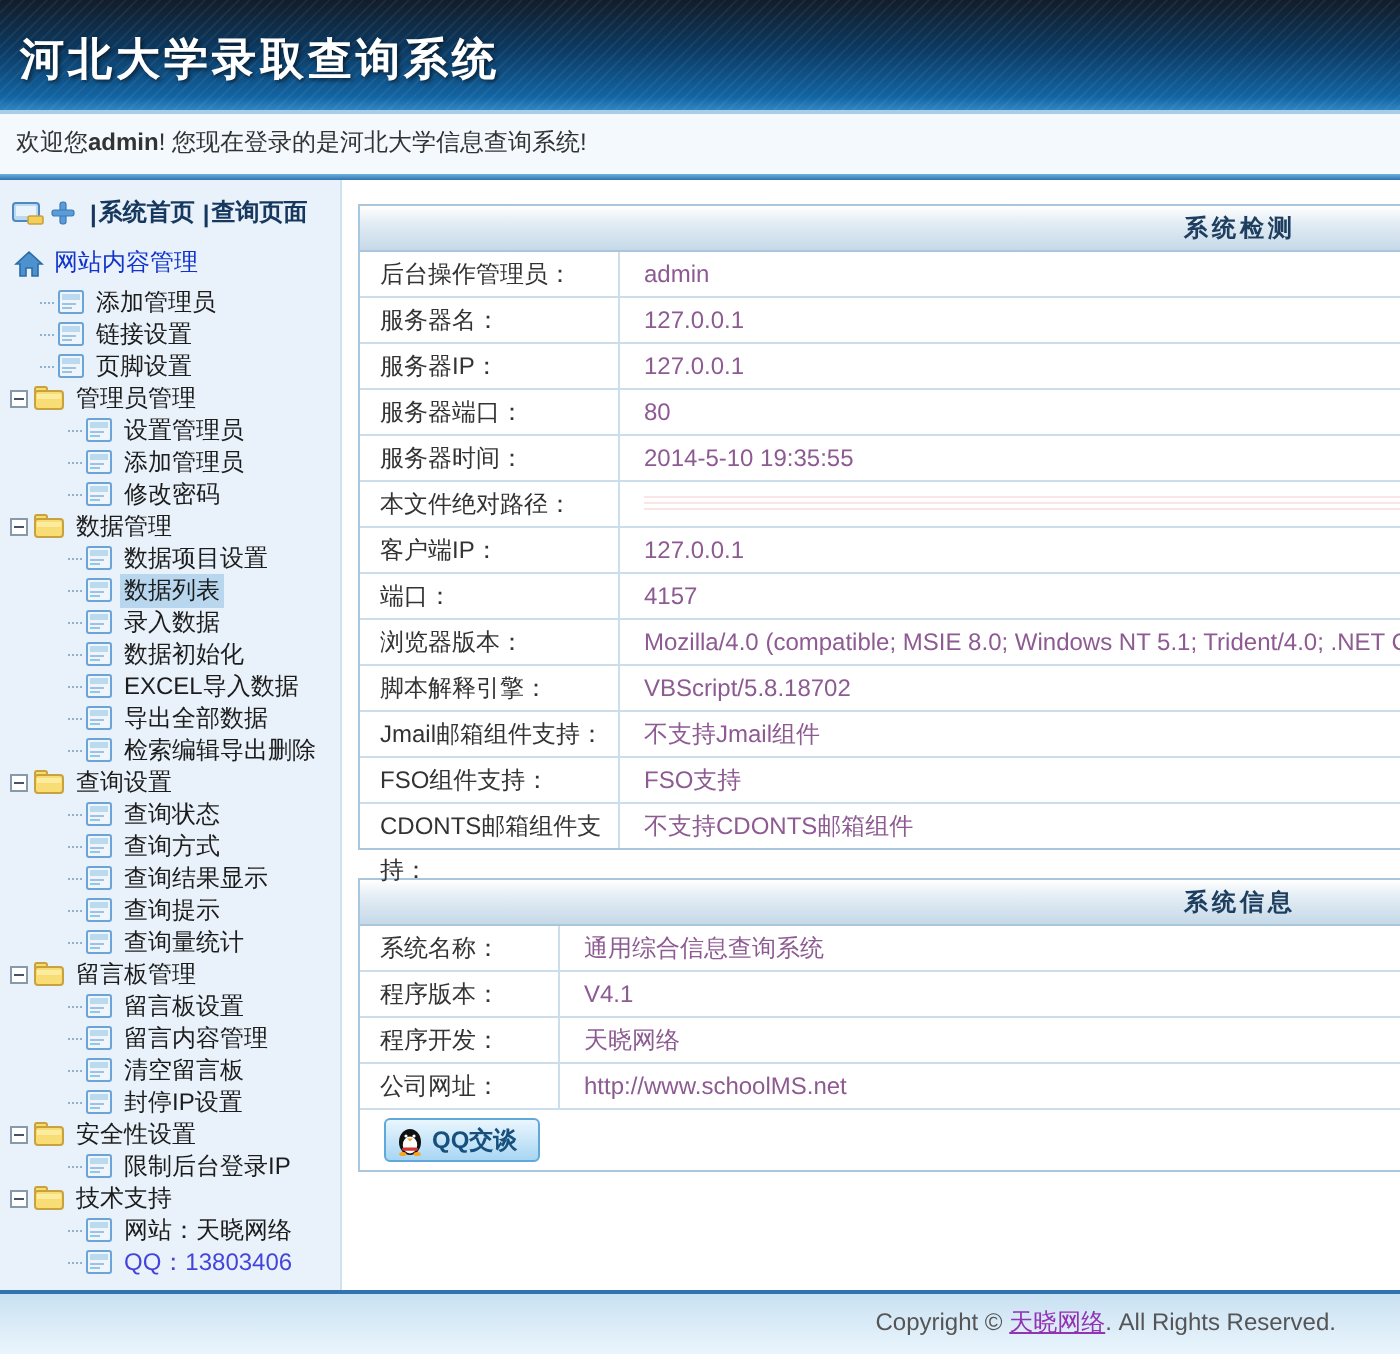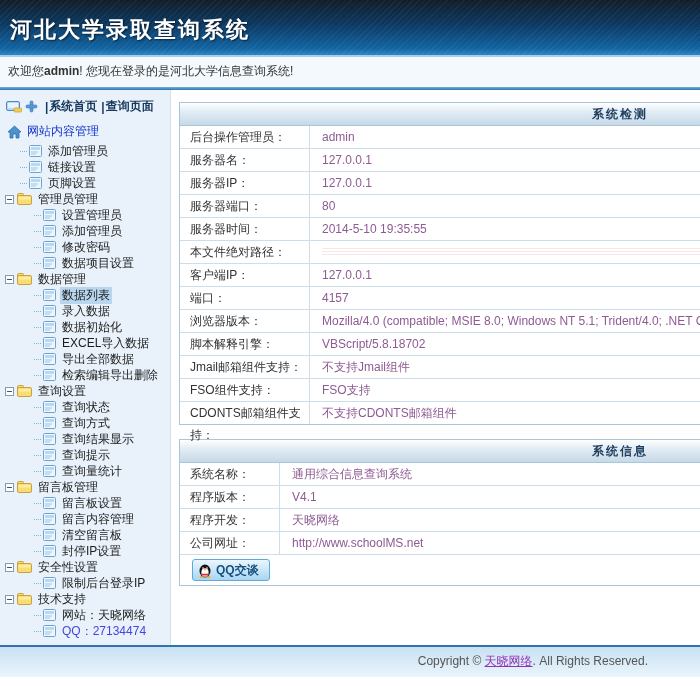--- a/index.html
+++ b/index.html
@@ -63,21 +63,21 @@
     background:repeating-linear-gradient(180deg, rgba(240,150,150,0.25) 0 1px, rgba(255,255,255,0) 1px 3px);}
   .qqbtn{
     display:inline-flex;align-items:center;gap:4px;height:20px;padding:0 10px 0 5px;margin-top:4px;
     border:1px solid #61a8da;border-radius:3px;line-height:20px;
     background:linear-gradient(180deg,#eaf6fe,#a9d6f3);color:#17507d;font-weight:bold;cursor:pointer;font-size:12px;justify-content:center;
   }
   
   .footer{
     height:32px;box-sizing:border-box;border-top:2px solid #2f74ae;
     background:linear-gradient(180deg,#c9e1f2,#eaf5fc);
-    font-size:12px;color:#555;text-align:right;line-height:29px;padding-right:52px;
+    font-size:12px;color:#555;text-align:right;line-height:29px;padding-right:32px;
   }
   .footer a{color:#9232b4;text-decoration:underline;cursor:pointer;}
 </style>
 </head>
 <body>
 
 <div class="header">
   <div class="title">河北大学录取查询系统</div>
 </div>
 
@@ -199,32 +199,20 @@
           <span class="ticon">
             <svg width="13" height="12" viewBox="0 0 13 12">
               <rect x="0.5" y="0.5" width="12" height="11" rx="1" fill="#eef6fc" stroke="#6aa4d8"></rect>
               <rect x="2" y="2" width="9" height="3" fill="#bcd9f0"></rect>
               <rect x="2" y="6.5" width="7" height="1" fill="#9cc3e4"></rect>
               <rect x="2" y="8.5" width="5" height="1" fill="#9cc3e4"></rect>
             </svg>
           </span>
           <span class="tlabel">修改密码</span>
         </div>
-        <div class="trow subleaf">
-          <span class="guide"></span>
-          <span class="ticon">
-            <svg width="13" height="12" viewBox="0 0 13 12">
-              <rect x="0.5" y="0.5" width="12" height="11" rx="1" fill="#eef6fc" stroke="#6aa4d8"></rect>
-              <rect x="2" y="2" width="9" height="3" fill="#bcd9f0"></rect>
-              <rect x="2" y="6.5" width="7" height="1" fill="#9cc3e4"></rect>
-              <rect x="2" y="8.5" width="5" height="1" fill="#9cc3e4"></rect>
-            </svg>
-          </span>
-          <span class="tlabel">数据项目设置</span>
-        </div>
         <div class="trow folder">
           <span class="ticon minusi">
             <svg width="9" height="9" viewBox="0 0 9 9">
               <rect x="0.5" y="0.5" width="8" height="8" fill="#ffffff" stroke="#8899aa"></rect>
               <line x1="2" y1="4.5" x2="7" y2="4.5" stroke="#445566"></line>
             </svg>
           </span>
           <span class="ticon">
             <svg width="15" height="12" viewBox="0 0 15 12">
               <rect x="0.5" y="0.5" width="6" height="4" rx="1" fill="#f8dc74" stroke="#c9a23e"></rect>
@@ -237,20 +225,32 @@
         <div class="trow subleaf">
           <span class="guide"></span>
           <span class="ticon">
             <svg width="13" height="12" viewBox="0 0 13 12">
               <rect x="0.5" y="0.5" width="12" height="11" rx="1" fill="#eef6fc" stroke="#6aa4d8"></rect>
               <rect x="2" y="2" width="9" height="3" fill="#bcd9f0"></rect>
               <rect x="2" y="6.5" width="7" height="1" fill="#9cc3e4"></rect>
               <rect x="2" y="8.5" width="5" height="1" fill="#9cc3e4"></rect>
             </svg>
           </span>
+          <span class="tlabel">数据项目设置</span>
+        </div>
+        <div class="trow subleaf">
+          <span class="guide"></span>
+          <span class="ticon">
+            <svg width="13" height="12" viewBox="0 0 13 12">
+              <rect x="0.5" y="0.5" width="12" height="11" rx="1" fill="#eef6fc" stroke="#6aa4d8"></rect>
+              <rect x="2" y="2" width="9" height="3" fill="#bcd9f0"></rect>
+              <rect x="2" y="6.5" width="7" height="1" fill="#9cc3e4"></rect>
+              <rect x="2" y="8.5" width="5" height="1" fill="#9cc3e4"></rect>
+            </svg>
+          </span>
           <span class="tlabel selected">数据列表</span>
         </div>
         <div class="trow subleaf">
           <span class="guide"></span>
           <span class="ticon">
             <svg width="13" height="12" viewBox="0 0 13 12">
               <rect x="0.5" y="0.5" width="12" height="11" rx="1" fill="#eef6fc" stroke="#6aa4d8"></rect>
               <rect x="2" y="2" width="9" height="3" fill="#bcd9f0"></rect>
               <rect x="2" y="6.5" width="7" height="1" fill="#9cc3e4"></rect>
               <rect x="2" y="8.5" width="5" height="1" fill="#9cc3e4"></rect>
@@ -505,21 +505,21 @@
         <div class="trow subleaf">
           <span class="guide"></span>
           <span class="ticon">
             <svg width="13" height="12" viewBox="0 0 13 12">
               <rect x="0.5" y="0.5" width="12" height="11" rx="1" fill="#eef6fc" stroke="#6aa4d8"></rect>
               <rect x="2" y="2" width="9" height="3" fill="#bcd9f0"></rect>
               <rect x="2" y="6.5" width="7" height="1" fill="#9cc3e4"></rect>
               <rect x="2" y="8.5" width="5" height="1" fill="#9cc3e4"></rect>
             </svg>
           </span>
-          <span class="tlabel accent">QQ：27134474</span>
+          <span class="tlabel accent">QQ：13803406</span>
         </div>
       </div>
   </div>
 
   <div class="content">
     <div id="tables">
         <div class="itable">
           <div class="cap">系统检测</div>
           <div class="irow">
             <div class="lcell" style="width: 130px;">后台操作管理员：</div>

